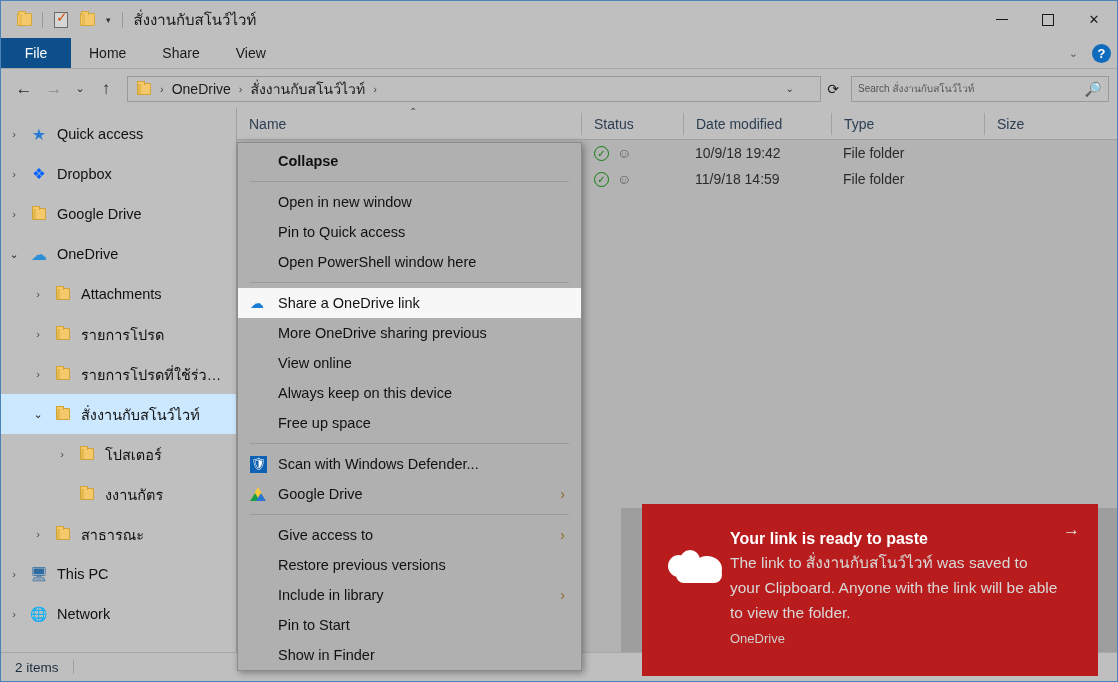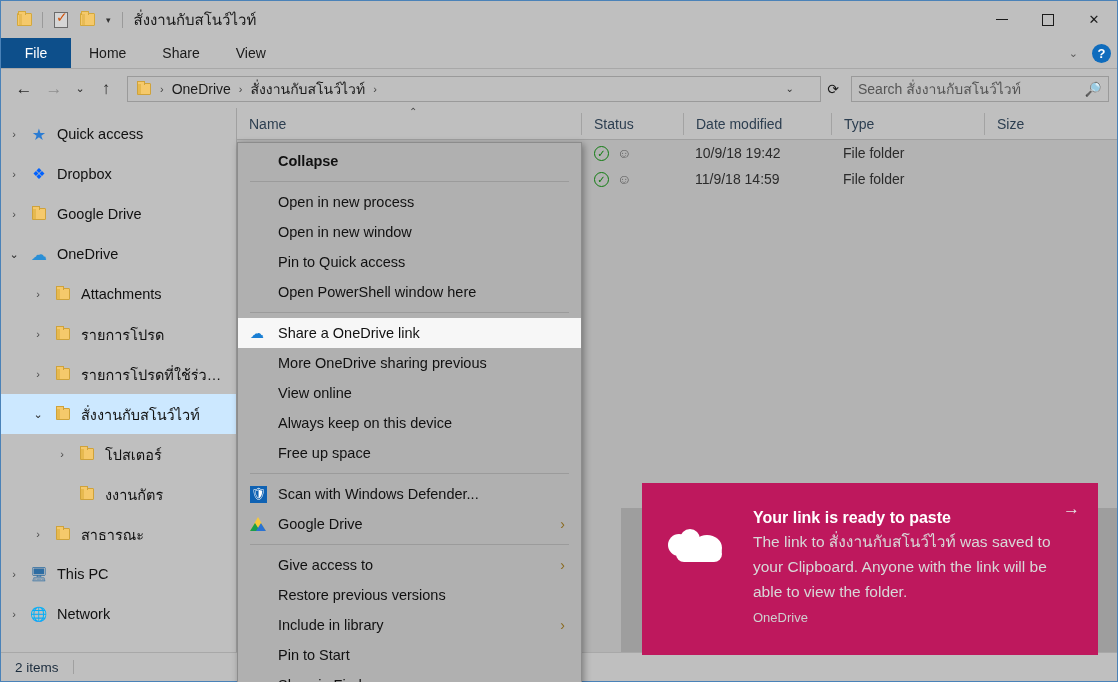--- a/index.html
+++ b/index.html
@@ -149,21 +149,21 @@
     font-size: 14px; color: #1a1a1a;
   }
   .searchbox {
     width: 258px; height: 26px;
     background: #bfbfbf; border: 1px solid #9a9a9a;
     margin-left: 6px;
     display: flex; align-items: center; padding: 0 6px;
     position: relative;
   }
   .search-ph {
-    font-size: 14px; color: #555; white-space: nowrap;
+    font-size: 10px; color: #555; white-space: nowrap;
     flex: 1;
   }
   .search-ico { font-size: 14px; color: #333; transform: scaleX(-1); }
 
   
   .body-area { flex: 1; display: flex; min-height: 0; position: relative; }
 
   
   .sidebar {
     width: 236px; flex: 0 0 236px;
@@ -327,27 +327,26 @@
   
   .toast-backdrop {
     position: absolute;
     left: 620px; top: 400px;
     right: 0; bottom: 0;
     background: #9e9e9e;
     z-index: 30;
   }
   .toast {
     position: absolute;
-    left: 641px; top: 482px;
+    left: 641px; top: 503px;
     width: 456px; height: 172px;
-    background: #be185d;
+    background: #b91c1c;
     display: flex;
     padding: 20px 18px 0 22px;
     z-index: 35;
-    gap: 23px;
   }
   .toast-ico {
     width: 66px; flex: 0 0 66px;
     display: flex; align-items: flex-start; justify-content: center;
     padding-top: 26px;
   }
   .cloud-shape {
     width: 58px; height: 34px; position: relative;
   }
   .cloud-shape i {
@@ -606,24 +605,20 @@
   <div class="ctxmenu">
 
     <div class="mi bold">
       <span class="mi-ico"></span>
       <span class="mi-label">Collapse</span>
     </div>
     <div class="msep"></div>
 
     <div class="mi">
       <span class="mi-ico"></span>
-      <span class="mi-label">Open in new process</span>
-    </div>
-    <div class="mi">
-      <span class="mi-ico"></span>
       <span class="mi-label">Open in new window</span>
     </div>
     <div class="mi">
       <span class="mi-ico"></span>
       <span class="mi-label">Pin to Quick access</span>
     </div>
     <div class="mi">
       <span class="mi-ico"></span>
       <span class="mi-label">Open PowerShell window here</span>
     </div>

